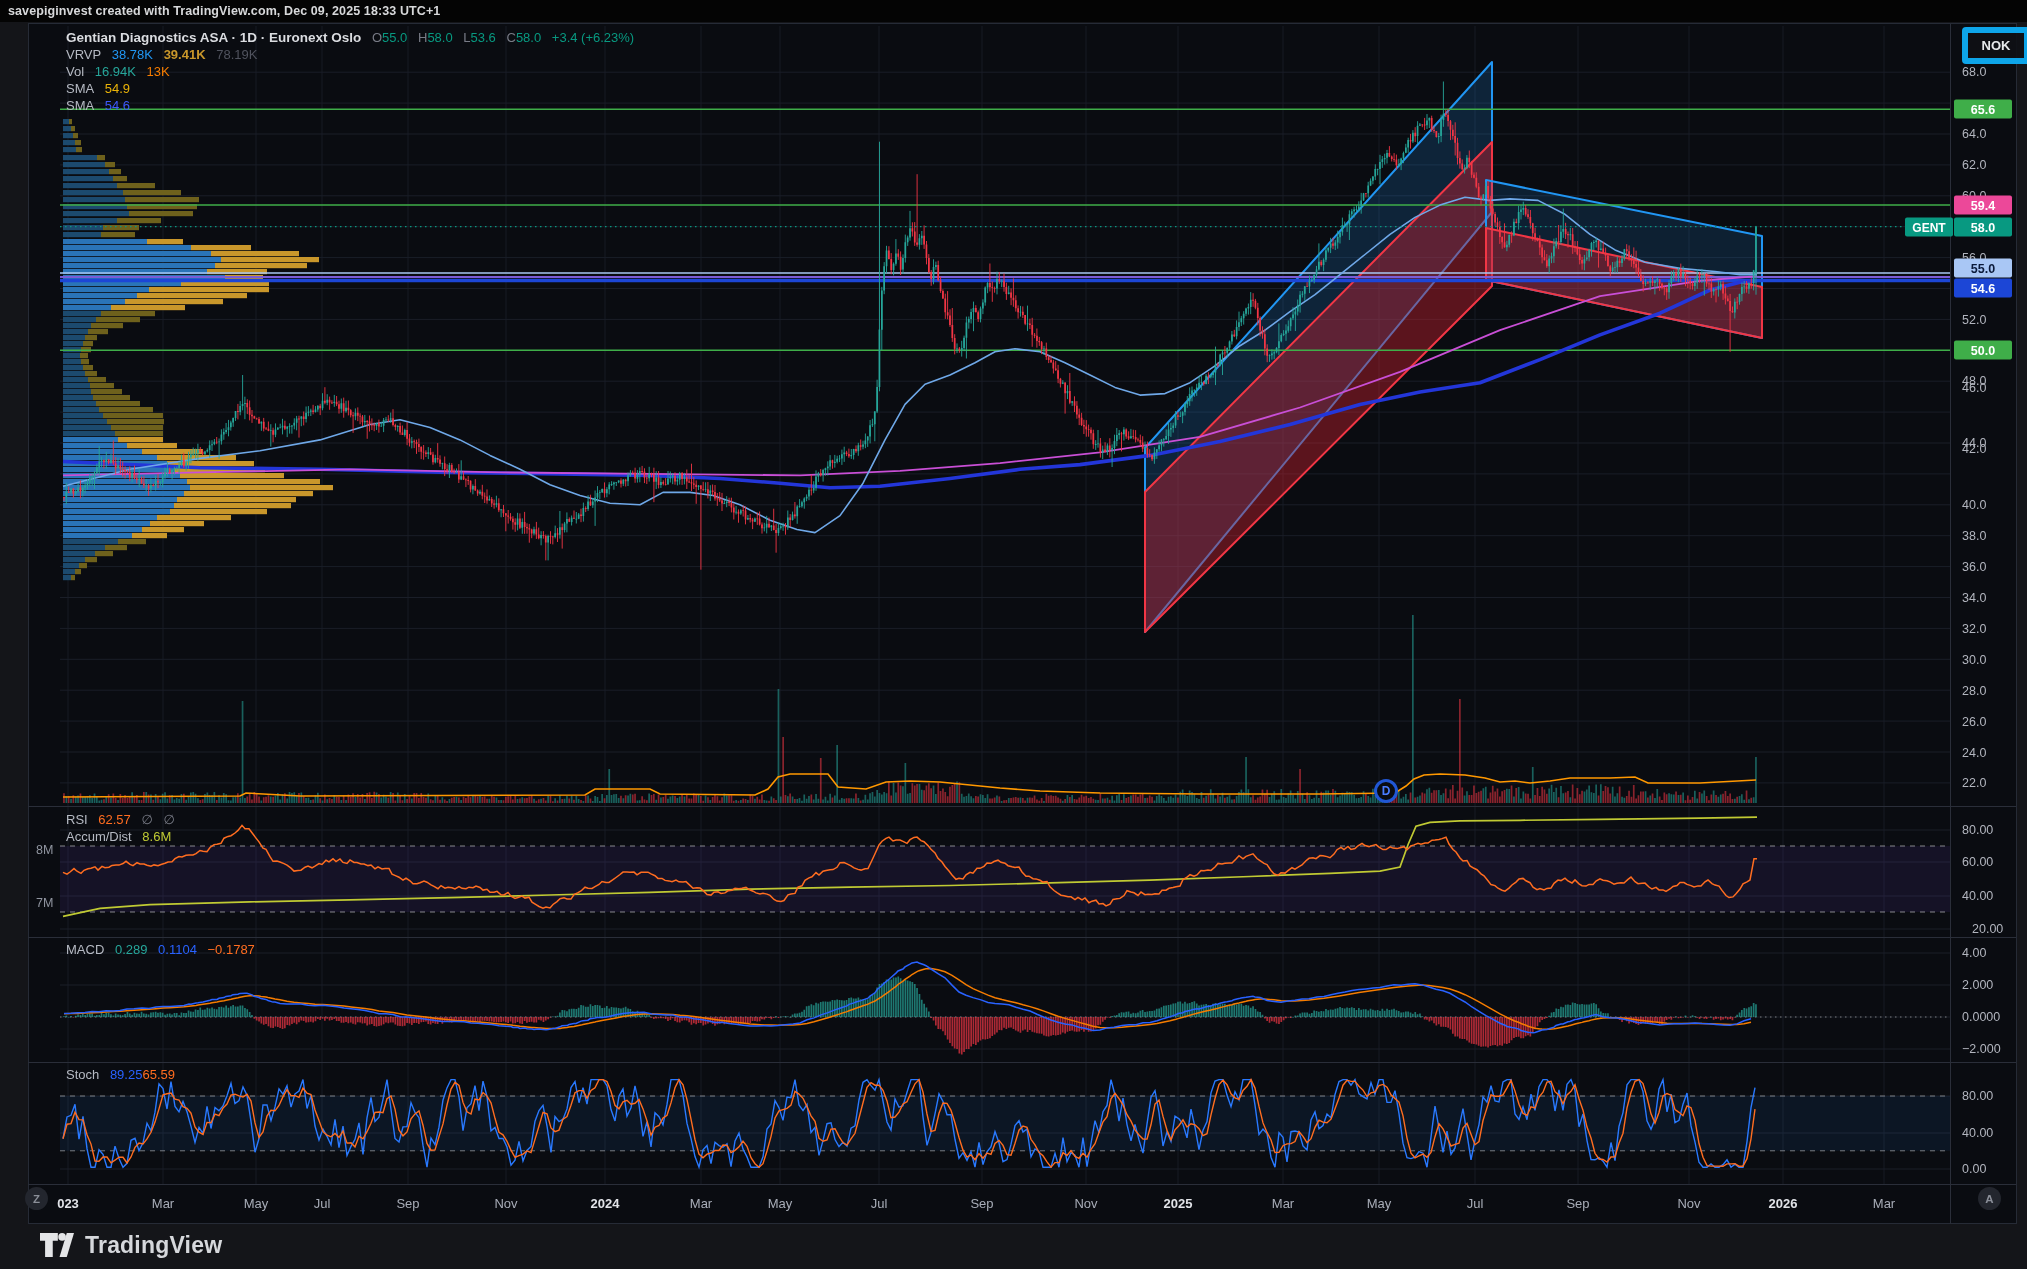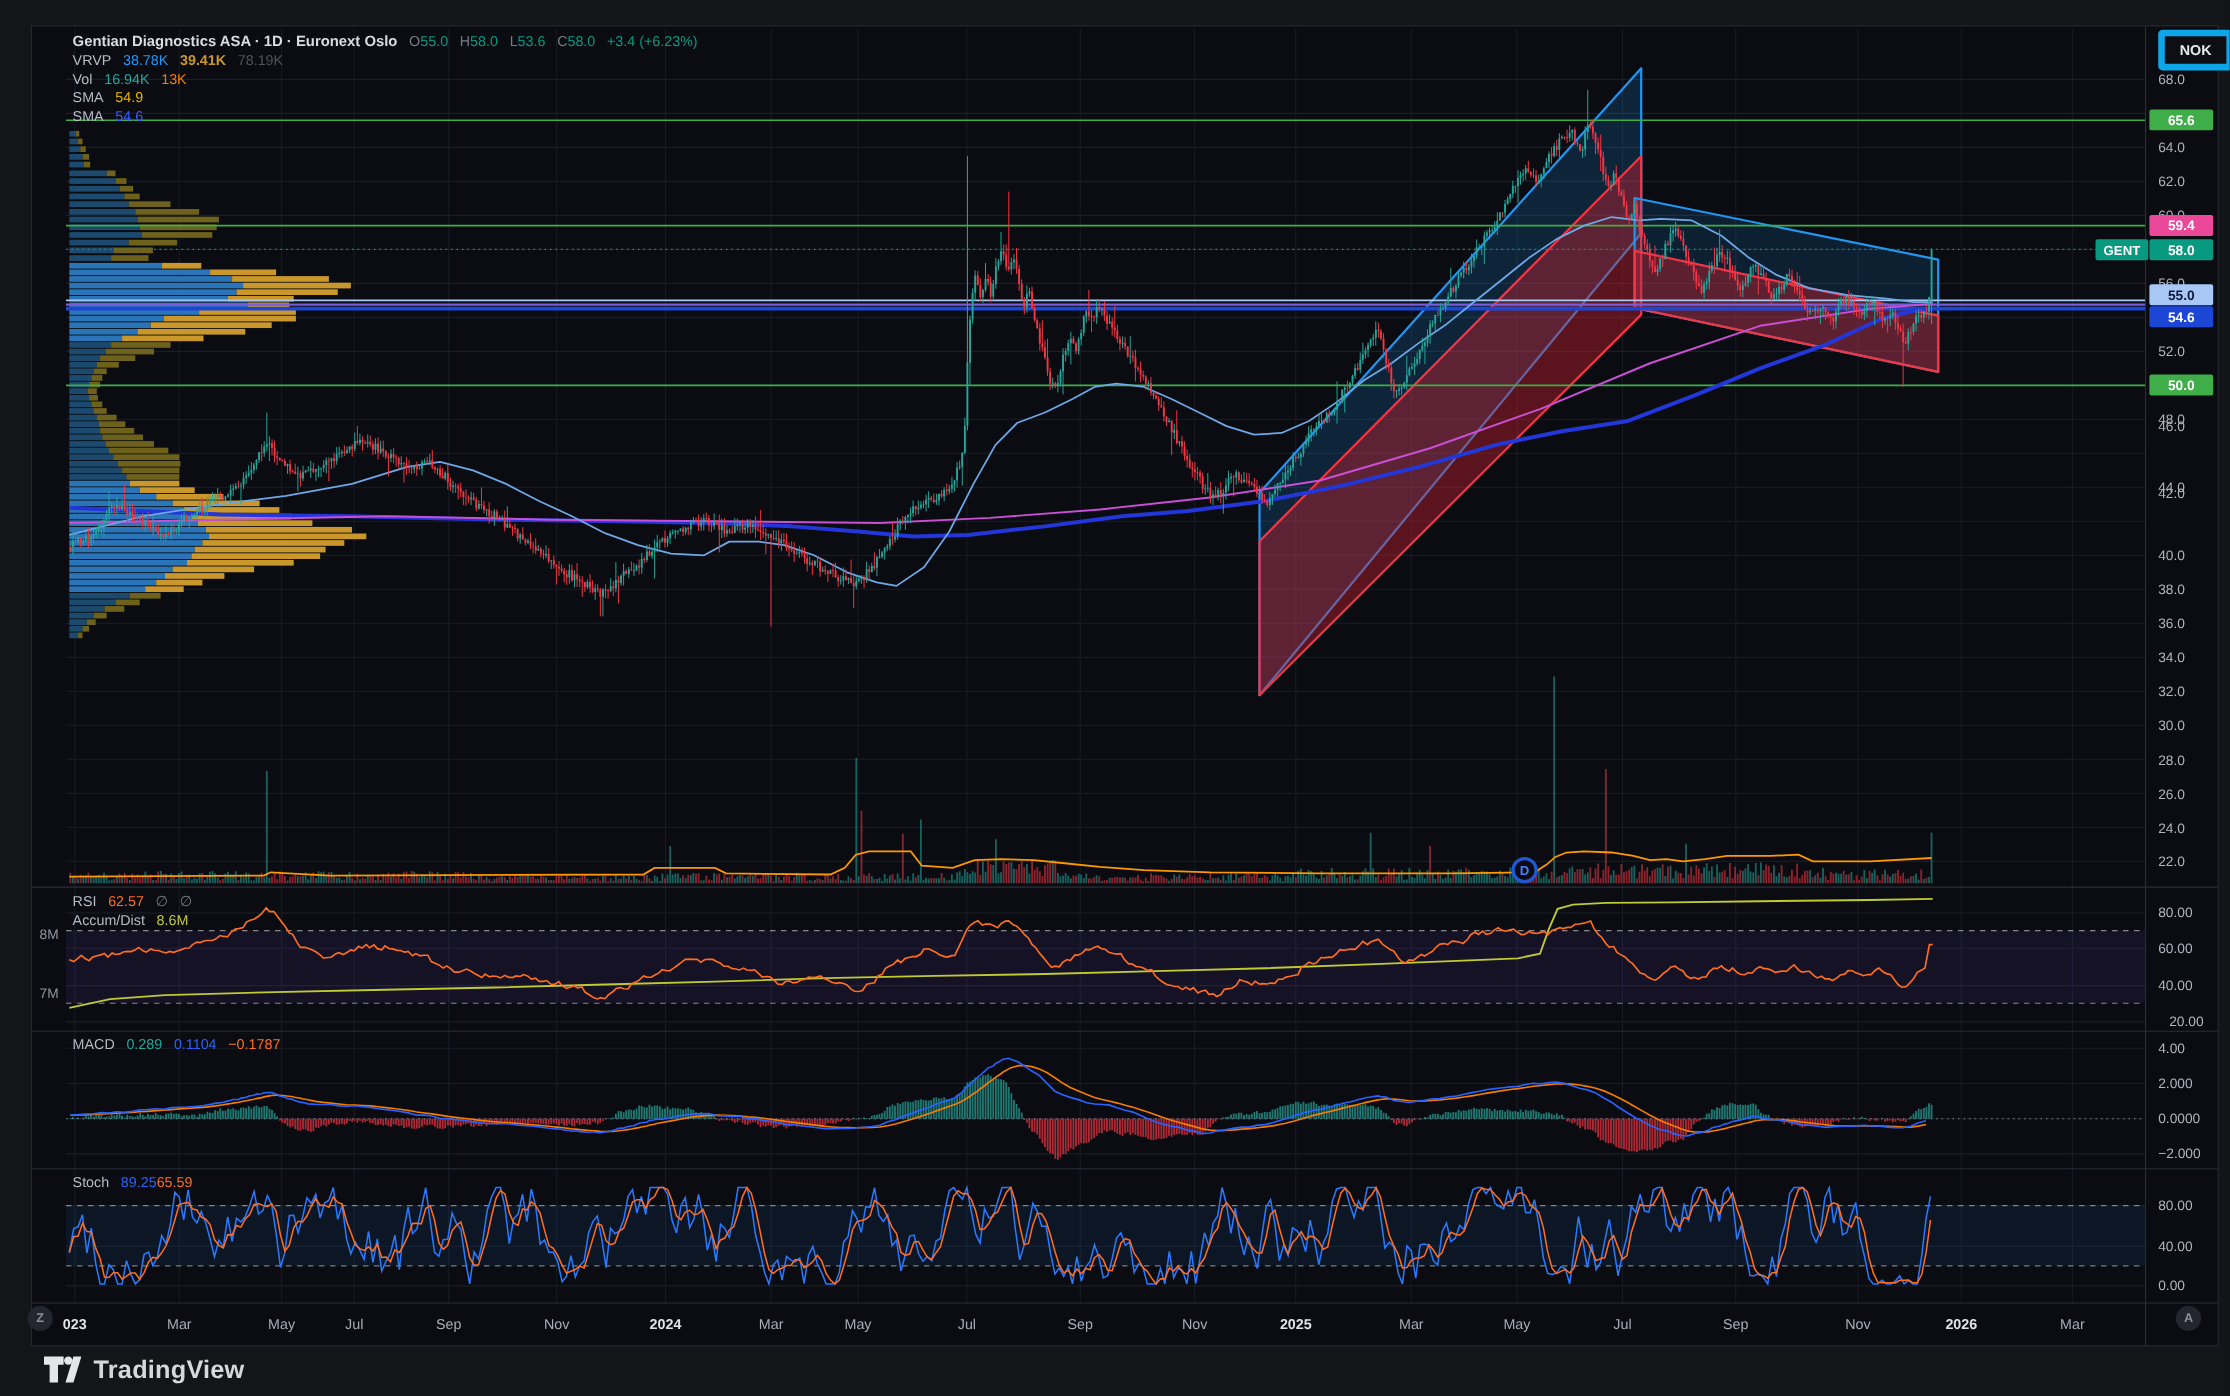--- a/index.html
+++ b/index.html
@@ -285,20 +285,23 @@
       <path d="M72.5,1017.0h1.7v0.5h-1.7zM253.5,1017.0h1.7v1.8h-1.7zM255.8,1017.0h1.7v3.6h-1.7zM258.2,1017.0h1.7v4.4h-1.7zM260.5,1017.0h1.7v6.6h-1.7zM262.9,1017.0h1.7v7.8h-1.7zM265.2,1017.0h1.7v7.0h-1.7zM267.6,1017.0h1.7v9.3h-1.7zM269.9,1017.0h1.7v10.8h-1.7zM272.3,1017.0h1.7v10.9h-1.7zM274.6,1017.0h1.7v9.6h-1.7zM277.0,1017.0h1.7v9.9h-1.7zM279.3,1017.0h1.7v11.1h-1.7zM281.7,1017.0h1.7v12.1h-1.7zM284.0,1017.0h1.7v11.3h-1.7zM286.4,1017.0h1.7v8.1h-1.7zM288.7,1017.0h1.7v8.4h-1.7zM291.1,1017.0h1.7v6.9h-1.7zM293.4,1017.0h1.7v5.8h-1.7zM295.8,1017.0h1.7v7.2h-1.7zM298.1,1017.0h1.7v5.2h-1.7zM300.5,1017.0h1.7v3.6h-1.7zM302.8,1017.0h1.7v3.9h-1.7zM305.2,1017.0h1.7v5.5h-1.7zM307.6,1017.0h1.7v5.2h-1.7zM309.9,1017.0h1.7v4.7h-1.7zM312.3,1017.0h1.7v5.5h-1.7zM314.6,1017.0h1.7v4.3h-1.7zM317.0,1017.0h1.7v2.0h-1.7zM319.3,1017.0h1.7v3.0h-1.7zM321.7,1017.0h1.7v1.8h-1.7zM324.0,1017.0h1.7v3.7h-1.7zM326.4,1017.0h1.7v1.8h-1.7zM328.7,1017.0h1.7v3.4h-1.7zM331.1,1017.0h1.7v2.9h-1.7zM333.4,1017.0h1.7v2.0h-1.7zM335.8,1017.0h1.7v4.0h-1.7zM338.1,1017.0h1.7v3.9h-1.7zM340.5,1017.0h1.7v5.7h-1.7zM342.8,1017.0h1.7v5.8h-1.7zM345.2,1017.0h1.7v5.0h-1.7zM347.5,1017.0h1.7v6.2h-1.7zM349.9,1017.0h1.7v5.4h-1.7zM352.2,1017.0h1.7v6.7h-1.7zM354.6,1017.0h1.7v7.4h-1.7zM356.9,1017.0h1.7v5.2h-1.7zM359.3,1017.0h1.7v5.6h-1.7zM361.6,1017.0h1.7v6.6h-1.7zM364.0,1017.0h1.7v6.2h-1.7zM366.3,1017.0h1.7v8.5h-1.7zM368.7,1017.0h1.7v7.5h-1.7zM371.0,1017.0h1.7v7.0h-1.7zM373.4,1017.0h1.7v9.0h-1.7zM375.7,1017.0h1.7v9.4h-1.7zM378.1,1017.0h1.7v8.9h-1.7zM380.4,1017.0h1.7v8.6h-1.7zM382.8,1017.0h1.7v7.3h-1.7zM385.1,1017.0h1.7v5.6h-1.7zM387.5,1017.0h1.7v6.2h-1.7zM389.8,1017.0h1.7v5.5h-1.7zM392.2,1017.0h1.7v5.6h-1.7zM394.5,1017.0h1.7v7.4h-1.7zM396.9,1017.0h1.7v8.8h-1.7zM399.2,1017.0h1.7v9.0h-1.7zM401.6,1017.0h1.7v9.3h-1.7zM403.9,1017.0h1.7v8.7h-1.7zM406.3,1017.0h1.7v6.1h-1.7zM408.6,1017.0h1.7v6.4h-1.7zM411.0,1017.0h1.7v8.0h-1.7zM413.3,1017.0h1.7v6.1h-1.7zM415.7,1017.0h1.7v5.9h-1.7zM418.0,1017.0h1.7v6.9h-1.7zM420.4,1017.0h1.7v5.3h-1.7zM422.7,1017.0h1.7v5.0h-1.7zM425.1,1017.0h1.7v4.4h-1.7zM427.4,1017.0h1.7v6.9h-1.7zM429.8,1017.0h1.7v7.6h-1.7zM432.1,1017.0h1.7v5.9h-1.7zM434.5,1017.0h1.7v6.7h-1.7zM436.8,1017.0h1.7v6.9h-1.7zM439.2,1017.0h1.7v5.1h-1.7zM441.5,1017.0h1.7v6.8h-1.7zM443.9,1017.0h1.7v5.1h-1.7zM446.2,1017.0h1.7v4.7h-1.7zM448.6,1017.0h1.7v5.3h-1.7zM450.9,1017.0h1.7v5.6h-1.7zM453.3,1017.0h1.7v4.1h-1.7zM455.6,1017.0h1.7v2.9h-1.7zM458.0,1017.0h1.7v3.3h-1.7zM460.3,1017.0h1.7v3.3h-1.7zM462.7,1017.0h1.7v3.1h-1.7zM465.0,1017.0h1.7v3.8h-1.7zM467.4,1017.0h1.7v3.6h-1.7zM469.7,1017.0h1.7v4.8h-1.7zM472.1,1017.0h1.7v5.5h-1.7zM474.4,1017.0h1.7v4.8h-1.7zM476.8,1017.0h1.7v4.0h-1.7zM479.1,1017.0h1.7v5.0h-1.7zM481.5,1017.0h1.7v3.7h-1.7zM483.8,1017.0h1.7v3.8h-1.7zM486.2,1017.0h1.7v4.0h-1.7zM488.5,1017.0h1.7v4.4h-1.7zM490.9,1017.0h1.7v4.4h-1.7zM493.2,1017.0h1.7v4.9h-1.7zM495.6,1017.0h1.7v5.6h-1.7zM497.9,1017.0h1.7v5.3h-1.7zM500.3,1017.0h1.7v4.9h-1.7zM502.6,1017.0h1.7v4.4h-1.7zM505.0,1017.0h1.7v5.3h-1.7zM507.3,1017.0h1.7v6.1h-1.7zM509.7,1017.0h1.7v4.6h-1.7zM512.0,1017.0h1.7v6.5h-1.7zM514.4,1017.0h1.7v6.3h-1.7zM516.7,1017.0h1.7v5.1h-1.7zM519.1,1017.0h1.7v6.6h-1.7zM521.4,1017.0h1.7v7.0h-1.7zM523.8,1017.0h1.7v4.0h-1.7zM526.1,1017.0h1.7v5.8h-1.7zM528.5,1017.0h1.7v4.9h-1.7zM530.8,1017.0h1.7v4.8h-1.7zM533.2,1017.0h1.7v5.5h-1.7zM535.5,1017.0h1.7v5.5h-1.7zM537.9,1017.0h1.7v2.7h-1.7zM540.2,1017.0h1.7v3.5h-1.7zM542.6,1017.0h1.7v5.0h-1.7zM544.9,1017.0h1.7v3.6h-1.7zM547.3,1017.0h1.7v2.2h-1.7zM549.6,1017.0h1.7v0.5h-1.7zM650.7,1017.0h1.7v0.8h-1.7zM653.0,1017.0h1.7v2.1h-1.7zM655.4,1017.0h1.7v1.4h-1.7zM657.7,1017.0h1.7v1.3h-1.7zM660.1,1017.0h1.7v1.3h-1.7zM662.4,1017.0h1.7v1.2h-1.7zM664.8,1017.0h1.7v2.0h-1.7zM667.1,1017.0h1.7v3.9h-1.7zM669.5,1017.0h1.7v2.9h-1.7zM671.8,1017.0h1.7v1.3h-1.7zM674.2,1017.0h1.7v4.0h-1.7zM676.5,1017.0h1.7v5.3h-1.7zM678.9,1017.0h1.7v5.4h-1.7zM681.2,1017.0h1.7v3.8h-1.7zM683.6,1017.0h1.7v3.2h-1.7zM685.9,1017.0h1.7v3.4h-1.7zM688.3,1017.0h1.7v5.2h-1.7zM690.6,1017.0h1.7v7.7h-1.7zM693.0,1017.0h1.7v6.3h-1.7zM695.3,1017.0h1.7v7.3h-1.7zM697.7,1017.0h1.7v5.9h-1.7zM700.0,1017.0h1.7v6.1h-1.7zM702.4,1017.0h1.7v8.4h-1.7zM704.7,1017.0h1.7v7.6h-1.7zM707.1,1017.0h1.7v6.4h-1.7zM709.4,1017.0h1.7v5.6h-1.7zM711.8,1017.0h1.7v7.0h-1.7zM714.1,1017.0h1.7v8.8h-1.7zM716.5,1017.0h1.7v7.2h-1.7zM718.8,1017.0h1.7v6.8h-1.7zM721.2,1017.0h1.7v5.8h-1.7zM723.5,1017.0h1.7v7.3h-1.7zM725.9,1017.0h1.7v6.5h-1.7zM728.2,1017.0h1.7v6.9h-1.7zM730.6,1017.0h1.7v6.1h-1.7zM732.9,1017.0h1.7v5.9h-1.7zM735.3,1017.0h1.7v6.3h-1.7zM737.6,1017.0h1.7v7.2h-1.7zM740.0,1017.0h1.7v6.7h-1.7zM742.3,1017.0h1.7v6.4h-1.7zM744.7,1017.0h1.7v6.8h-1.7zM747.0,1017.0h1.7v6.5h-1.7zM749.4,1017.0h1.7v6.0h-1.7zM751.7,1017.0h1.7v4.1h-1.7zM754.1,1017.0h1.7v4.0h-1.7zM756.4,1017.0h1.7v4.4h-1.7zM758.8,1017.0h1.7v4.3h-1.7zM761.1,1017.0h1.7v2.3h-1.7zM763.5,1017.0h1.7v2.6h-1.7zM765.8,1017.0h1.7v0.8h-1.7zM768.2,1017.0h1.7v1.1h-1.7zM770.5,1017.0h1.7v2.2h-1.7zM772.9,1017.0h1.7v0.9h-1.7zM777.6,1017.0h1.7v1.0h-1.7zM930.3,1017.0h1.7v1.0h-1.7zM932.7,1017.0h1.7v3.5h-1.7zM935.0,1017.0h1.7v8.6h-1.7zM937.4,1017.0h1.7v11.9h-1.7zM939.7,1017.0h1.7v12.3h-1.7zM942.1,1017.0h1.7v14.3h-1.7zM944.4,1017.0h1.7v18.2h-1.7zM946.8,1017.0h1.7v22.4h-1.7zM949.1,1017.0h1.7v26.0h-1.7zM951.5,1017.0h1.7v29.3h-1.7zM953.8,1017.0h1.7v31.5h-1.7zM956.2,1017.0h1.7v32.1h-1.7zM958.5,1017.0h1.7v36.4h-1.7zM960.9,1017.0h1.7v37.4h-1.7zM963.2,1017.0h1.7v35.1h-1.7zM965.6,1017.0h1.7v32.0h-1.7zM967.9,1017.0h1.7v32.0h-1.7zM970.3,1017.0h1.7v29.5h-1.7zM972.6,1017.0h1.7v26.9h-1.7zM975.0,1017.0h1.7v28.0h-1.7zM977.3,1017.0h1.7v25.2h-1.7zM979.7,1017.0h1.7v23.6h-1.7zM982.0,1017.0h1.7v22.2h-1.7zM984.4,1017.0h1.7v22.5h-1.7zM986.7,1017.0h1.7v22.1h-1.7zM989.1,1017.0h1.7v21.3h-1.7zM991.4,1017.0h1.7v18.9h-1.7zM993.8,1017.0h1.7v17.5h-1.7zM996.1,1017.0h1.7v15.5h-1.7zM998.5,1017.0h1.7v13.0h-1.7zM1000.8,1017.0h1.7v13.3h-1.7zM1003.2,1017.0h1.7v10.7h-1.7zM1005.5,1017.0h1.7v12.1h-1.7zM1007.9,1017.0h1.7v10.7h-1.7zM1010.2,1017.0h1.7v10.5h-1.7zM1012.6,1017.0h1.7v12.0h-1.7zM1014.9,1017.0h1.7v13.6h-1.7zM1017.3,1017.0h1.7v14.6h-1.7zM1019.6,1017.0h1.7v15.7h-1.7zM1022.0,1017.0h1.7v13.5h-1.7zM1024.3,1017.0h1.7v12.4h-1.7zM1026.7,1017.0h1.7v14.9h-1.7zM1029.0,1017.0h1.7v13.1h-1.7zM1031.4,1017.0h1.7v14.7h-1.7zM1033.7,1017.0h1.7v15.5h-1.7zM1036.1,1017.0h1.7v16.3h-1.7zM1038.4,1017.0h1.7v16.4h-1.7zM1040.8,1017.0h1.7v16.8h-1.7zM1043.1,1017.0h1.7v18.4h-1.7zM1045.5,1017.0h1.7v19.2h-1.7zM1047.8,1017.0h1.7v19.5h-1.7zM1050.2,1017.0h1.7v18.8h-1.7zM1052.5,1017.0h1.7v18.0h-1.7zM1054.9,1017.0h1.7v18.5h-1.7zM1057.2,1017.0h1.7v18.1h-1.7zM1059.6,1017.0h1.7v17.5h-1.7zM1061.9,1017.0h1.7v15.5h-1.7zM1064.3,1017.0h1.7v16.4h-1.7zM1066.6,1017.0h1.7v14.8h-1.7zM1069.0,1017.0h1.7v14.1h-1.7zM1071.3,1017.0h1.7v13.6h-1.7zM1073.7,1017.0h1.7v14.6h-1.7zM1076.0,1017.0h1.7v14.7h-1.7zM1078.4,1017.0h1.7v14.5h-1.7zM1080.7,1017.0h1.7v12.9h-1.7zM1083.1,1017.0h1.7v14.8h-1.7zM1085.4,1017.0h1.7v12.9h-1.7zM1087.8,1017.0h1.7v14.8h-1.7zM1090.1,1017.0h1.7v14.6h-1.7zM1092.5,1017.0h1.7v13.4h-1.7zM1094.8,1017.0h1.7v11.6h-1.7zM1097.2,1017.0h1.7v8.2h-1.7zM1099.5,1017.0h1.7v7.7h-1.7zM1101.9,1017.0h1.7v4.7h-1.7zM1104.2,1017.0h1.7v2.7h-1.7zM1106.6,1017.0h1.7v0.5h-1.7zM1108.9,1017.0h1.7v0.7h-1.7zM1264.0,1017.0h1.7v1.4h-1.7zM1266.3,1017.0h1.7v3.9h-1.7zM1268.7,1017.0h1.7v5.7h-1.7zM1271.0,1017.0h1.7v4.2h-1.7zM1273.4,1017.0h1.7v4.7h-1.7zM1275.7,1017.0h1.7v6.5h-1.7zM1278.1,1017.0h1.7v6.9h-1.7zM1280.4,1017.0h1.7v5.0h-1.7zM1282.8,1017.0h1.7v3.2h-1.7zM1285.1,1017.0h1.7v1.3h-1.7zM1287.5,1017.0h1.7v0.5h-1.7zM1289.8,1017.0h1.7v1.0h-1.7zM1423.8,1017.0h1.7v2.5h-1.7zM1426.1,1017.0h1.7v2.7h-1.7zM1428.5,1017.0h1.7v4.4h-1.7zM1430.8,1017.0h1.7v3.5h-1.7zM1433.2,1017.0h1.7v6.2h-1.7zM1435.5,1017.0h1.7v8.6h-1.7zM1437.9,1017.0h1.7v7.2h-1.7zM1440.2,1017.0h1.7v9.8h-1.7zM1442.6,1017.0h1.7v9.7h-1.7zM1444.9,1017.0h1.7v10.0h-1.7zM1447.3,1017.0h1.7v10.8h-1.7zM1449.6,1017.0h1.7v12.5h-1.7zM1452.0,1017.0h1.7v16.8h-1.7zM1454.3,1017.0h1.7v19.6h-1.7zM1456.7,1017.0h1.7v19.5h-1.7zM1459.0,1017.0h1.7v21.6h-1.7zM1461.4,1017.0h1.7v22.0h-1.7zM1463.7,1017.0h1.7v21.9h-1.7zM1466.1,1017.0h1.7v23.4h-1.7zM1468.4,1017.0h1.7v25.5h-1.7zM1470.8,1017.0h1.7v26.7h-1.7zM1473.1,1017.0h1.7v27.1h-1.7zM1475.5,1017.0h1.7v27.5h-1.7zM1477.8,1017.0h1.7v28.7h-1.7zM1480.2,1017.0h1.7v29.7h-1.7zM1482.5,1017.0h1.7v29.5h-1.7zM1484.9,1017.0h1.7v29.5h-1.7zM1487.2,1017.0h1.7v30.4h-1.7zM1489.6,1017.0h1.7v29.0h-1.7zM1491.9,1017.0h1.7v28.2h-1.7zM1494.3,1017.0h1.7v28.1h-1.7zM1496.6,1017.0h1.7v29.2h-1.7zM1499.0,1017.0h1.7v28.3h-1.7zM1501.3,1017.0h1.7v28.7h-1.7zM1503.7,1017.0h1.7v26.6h-1.7zM1506.0,1017.0h1.7v27.0h-1.7zM1508.4,1017.0h1.7v25.9h-1.7zM1510.7,1017.0h1.7v23.3h-1.7zM1513.1,1017.0h1.7v21.0h-1.7zM1515.4,1017.0h1.7v20.0h-1.7zM1517.8,1017.0h1.7v19.8h-1.7zM1520.1,1017.0h1.7v21.3h-1.7zM1522.5,1017.0h1.7v21.3h-1.7zM1524.8,1017.0h1.7v19.3h-1.7zM1527.2,1017.0h1.7v18.3h-1.7zM1529.5,1017.0h1.7v19.6h-1.7zM1531.9,1017.0h1.7v14.9h-1.7zM1534.2,1017.0h1.7v12.2h-1.7zM1536.6,1017.0h1.7v9.3h-1.7zM1538.9,1017.0h1.7v5.3h-1.7zM1541.3,1017.0h1.7v2.9h-1.7zM1543.6,1017.0h1.7v2.1h-1.7zM1546.0,1017.0h1.7v0.9h-1.7zM1609.4,1017.0h1.7v0.5h-1.7zM1611.8,1017.0h1.7v0.5h-1.7zM1614.1,1017.0h1.7v0.5h-1.7zM1616.5,1017.0h1.7v1.0h-1.7zM1618.8,1017.0h1.7v2.9h-1.7zM1621.2,1017.0h1.7v5.1h-1.7zM1623.5,1017.0h1.7v3.1h-1.7zM1625.9,1017.0h1.7v4.3h-1.7zM1628.2,1017.0h1.7v6.4h-1.7zM1630.6,1017.0h1.7v5.3h-1.7zM1632.9,1017.0h1.7v5.9h-1.7zM1635.3,1017.0h1.7v7.0h-1.7zM1637.6,1017.0h1.7v7.9h-1.7zM1640.0,1017.0h1.7v7.0h-1.7zM1642.3,1017.0h1.7v5.8h-1.7zM1644.7,1017.0h1.7v6.7h-1.7zM1647.0,1017.0h1.7v6.8h-1.7zM1649.4,1017.0h1.7v6.4h-1.7zM1651.7,1017.0h1.7v6.5h-1.7zM1654.1,1017.0h1.7v4.7h-1.7zM1656.4,1017.0h1.7v5.5h-1.7zM1658.8,1017.0h1.7v7.1h-1.7zM1661.1,1017.0h1.7v7.1h-1.7zM1663.5,1017.0h1.7v4.8h-1.7zM1665.8,1017.0h1.7v3.1h-1.7zM1668.2,1017.0h1.7v1.8h-1.7zM1670.5,1017.0h1.7v2.8h-1.7zM1672.9,1017.0h1.7v0.8h-1.7zM1677.6,1017.0h1.7v1.2h-1.7zM1679.9,1017.0h1.7v0.7h-1.7zM1682.3,1017.0h1.7v0.5h-1.7zM1687.0,1017.0h1.7v0.5h-1.7zM1696.4,1017.0h1.7v0.7h-1.7zM1698.7,1017.0h1.7v2.0h-1.7zM1701.1,1017.0h1.7v0.5h-1.7zM1703.4,1017.0h1.7v1.7h-1.7zM1705.8,1017.0h1.7v1.9h-1.7zM1708.1,1017.0h1.7v0.5h-1.7zM1712.8,1017.0h1.7v2.7h-1.7zM1715.2,1017.0h1.7v2.1h-1.7zM1717.5,1017.0h1.7v1.6h-1.7zM1719.9,1017.0h1.7v3.3h-1.7zM1722.2,1017.0h1.7v2.6h-1.7zM1724.6,1017.0h1.7v1.5h-1.7zM1726.9,1017.0h1.7v2.5h-1.7zM1729.3,1017.0h1.7v2.1h-1.7zM1731.6,1017.0h1.7v3.2h-1.7zM1734.0,1017.0h1.7v0.6h-1.7z" fill="rgba(242,54,69,0.7)"></path>
       <path d="M64,1013.8L71,1013.6L78,1013.5L85,1013.1L92,1012.7L99,1012.4L106,1011.9L113,1011.6L120,1011.2L127,1010.7L134,1010.3L142,1009.7L149,1009.3L156,1008.7L163,1008.1L170,1007.7L177,1007.2L184,1006.7L189,1006.2L191,1006.0L196,1005.4L198,1005.1L203,1004.3L205,1004.0L210,1003.2L212,1002.8L217,1002.0L219,1001.6L224,1000.7L226,1000.2L231,999.3L233,998.7L238,997.8L240,997.2L245,996.3L247,995.9L252,995.6L254,995.7L259,996.1L261,996.4L266,997.0L268,997.5L273,998.4L275,998.9L280,999.8L287,1001.3L294,1002.2L301,1002.9L308,1003.6L315,1004.3L323,1004.6L330,1005.0L337,1005.4L344,1006.1L351,1006.9L358,1007.7L365,1008.6L372,1009.6L379,1010.9L386,1011.8L393,1012.6L400,1013.8L407,1014.9L414,1015.8L421,1016.6L428,1017.3L435,1018.3L442,1019.1L449,1019.8L456,1020.4L464,1020.8L471,1021.4L478,1022.0L485,1022.6L492,1023.2L499,1023.9L506,1024.6L511,1025.0L513,1025.3L518,1025.9L520,1026.2L525,1026.7L527,1026.9L532,1027.4L534,1027.6L539,1028.0L541,1028.1L546,1028.5L548,1028.6L553,1028.6L555,1028.6L560,1028.4L562,1028.0L567,1027.5L569,1027.1L574,1026.4L576,1026.0L581,1025.1L583,1024.5L588,1023.6L590,1023.0L595,1022.0L597,1021.4L602,1020.5L609,1019.2L616,1017.9L623,1016.6L630,1015.4L637,1014.6L644,1014.0L652,1013.8L659,1014.0L666,1014.2L673,1014.6L680,1015.3L687,1015.7L694,1016.6L701,1017.5L708,1018.5L715,1019.5L722,1020.4L729,1021.3L736,1022.2L743,1023.1L750,1024.0L757,1024.5L764,1025.0L771,1025.1L778,1025.2L785,1025.1L793,1025.0L800,1024.5L807,1023.4L814,1021.8L821,1019.8L828,1017.7L835,1015.5L840,1013.9L842,1013.1L847,1011.6L849,1010.7L854,1009.0L856,1008.2L861,1006.5L863,1005.7L868,1004.1L870,1003.1L875,1001.0L877,999.6L882,996.6L884,995.0L889,991.7L891,990.0L896,986.4L898,984.5L903,981.1L905,979.4L910,976.1L912,974.5L917,971.7L919,970.7L924,969.3L926,968.8L931,968.6L938,969.7L945,971.8L952,975.3L959,979.8L966,984.6L973,988.6L981,992.1L988,995.1L995,997.8L1002,999.6L1009,1001.2L1016,1002.8L1023,1004.8L1030,1006.6L1037,1008.8L1044,1011.1L1051,1013.7L1058,1016.2L1065,1018.4L1072,1020.4L1079,1022.4L1086,1024.2L1093,1026.2L1100,1027.4L1107,1027.8L1114,1027.7L1122,1027.2L1129,1026.5L1136,1026.0L1143,1025.2L1150,1024.4L1157,1023.5L1164,1022.1L1169,1021.1L1171,1020.5L1176,1019.3L1178,1018.6L1183,1017.3L1185,1016.6L1190,1015.3L1192,1014.6L1197,1013.3L1199,1012.8L1204,1011.6L1206,1011.1L1211,1010.0L1213,1009.4L1218,1008.2L1220,1007.6L1225,1006.4L1227,1005.8L1232,1004.7L1234,1004.1L1239,1003.0L1241,1002.4L1246,1001.3L1248,1000.8L1253,999.9L1255,999.5L1260,999.0L1262,998.9L1267,999.2L1274,999.8L1281,1000.7L1288,1000.9L1295,1000.9L1302,1000.4L1309,999.9L1317,999.1L1324,998.3L1331,997.3L1338,996.2L1345,995.0L1352,993.7L1359,992.6L1366,991.5L1373,990.5L1380,989.6L1387,988.6L1394,987.5L1401,986.8L1408,986.0L1415,985.5L1422,985.1L1429,985.6L1436,986.4L1443,987.6L1450,989.1L1458,991.7L1465,994.7L1472,998.1L1479,1001.9L1486,1005.9L1493,1009.9L1500,1013.8L1505,1016.3L1507,1017.5L1512,1019.8L1514,1020.7L1519,1022.5L1521,1023.5L1526,1025.3L1528,1026.2L1533,1027.7L1535,1028.3L1540,1029.0L1542,1029.1L1547,1029.2L1549,1029.2L1554,1028.8L1556,1028.4L1561,1027.5L1563,1027.1L1568,1026.0L1570,1025.4L1575,1024.1L1577,1023.6L1582,1022.4L1584,1021.8L1589,1020.7L1591,1020.1L1596,1018.9L1603,1018.0L1610,1017.7L1617,1017.8L1624,1018.3L1631,1019.0L1638,1020.0L1646,1020.9L1653,1021.8L1660,1022.5L1667,1023.2L1674,1023.5L1681,1023.5L1688,1023.5L1695,1023.4L1702,1023.5L1709,1023.7L1716,1023.9L1723,1024.2L1730,1024.5L1737,1024.6L1744,1023.7L1751,1022.3" fill="none" stroke="#f57c00" stroke-width="1.5"></path>
       <path d="M64,1013.5L71,1013.3L78,1012.7L85,1012.5L92,1011.5L99,1011.8L106,1010.7L113,1011.1L120,1010.4L127,1009.0L134,1008.8L142,1008.0L149,1008.5L156,1006.9L163,1006.6L170,1006.5L177,1005.9L184,1005.4L189,1004.1L191,1004.2L196,1002.9L198,1002.8L203,1002.0L205,1001.5L210,1000.3L212,999.5L217,999.5L219,998.3L224,997.6L226,996.4L231,995.7L233,994.7L238,994.3L240,993.4L245,993.2L247,993.3L252,994.9L254,996.3L259,997.5L261,998.6L266,999.4L268,1000.5L273,1002.1L275,1002.1L280,1003.5L287,1004.0L294,1004.1L301,1004.1L308,1005.3L315,1005.7L323,1005.2L330,1006.1L337,1006.7L344,1008.0L351,1008.7L358,1009.5L365,1010.6L372,1011.9L379,1013.8L386,1013.7L393,1014.5L400,1016.8L407,1016.9L414,1017.8L421,1018.4L428,1019.6L435,1020.5L442,1021.4L449,1021.6L456,1021.4L464,1021.8L471,1023.0L478,1023.3L485,1023.9L492,1024.6L499,1025.7L506,1026.3L511,1026.6L513,1027.5L518,1027.6L520,1028.4L525,1028.0L527,1028.8L532,1029.0L534,1029.5L539,1028.9L541,1029.3L546,1029.7L548,1029.4L553,1028.5L555,1028.4L560,1026.8L562,1025.8L567,1025.6L569,1024.5L574,1023.6L576,1023.4L581,1021.1L583,1020.7L588,1020.2L590,1018.8L595,1017.9L597,1017.4L602,1017.5L609,1016.4L616,1014.7L623,1013.6L630,1012.8L637,1012.6L644,1012.3L652,1014.1L659,1014.4L666,1014.9L673,1015.0L680,1017.1L687,1016.9L694,1018.7L701,1019.5L708,1020.7L715,1022.4L722,1022.3L729,1023.6L736,1024.3L743,1025.2L750,1026.0L757,1026.0L764,1025.8L771,1025.9L778,1025.5L785,1024.8L793,1024.1L800,1023.0L807,1019.8L814,1017.9L821,1014.9L828,1012.6L835,1009.9L840,1008.2L842,1007.5L847,1005.9L849,1004.4L854,1002.9L856,1002.0L861,1000.6L863,999.9L868,998.2L870,996.1L875,992.8L877,989.8L882,985.5L884,983.4L889,979.3L891,977.5L896,973.1L898,971.0L903,969.0L905,966.9L910,964.2L912,962.9L917,962.1L919,963.0L924,964.8L926,965.7L931,969.0L938,973.7L945,977.8L952,985.1L959,992.0L966,995.2L973,997.6L981,999.9L988,1002.5L995,1003.6L1002,1004.1L1009,1004.7L1016,1007.3L1023,1009.3L1030,1011.0L1037,1014.2L1044,1017.2L1051,1020.0L1058,1022.2L1065,1023.9L1072,1024.9L1079,1027.2L1086,1028.5L1093,1030.6L1100,1030.0L1107,1027.9L1114,1027.2L1122,1025.6L1129,1024.7L1136,1024.7L1143,1022.8L1150,1022.4L1157,1020.7L1164,1018.4L1169,1017.1L1171,1016.4L1176,1014.7L1178,1013.5L1183,1012.7L1185,1011.4L1190,1010.6L1192,1009.7L1197,1008.8L1199,1008.9L1204,1007.5L1206,1006.7L1211,1006.1L1213,1005.0L1218,1003.9L1220,1003.3L1225,1002.0L1227,1001.8L1232,1000.7L1234,999.7L1239,998.6L1241,998.0L1246,997.3L1248,996.9L1253,996.3L1255,996.9L1260,997.4L1262,998.2L1267,1000.5L1274,1001.4L1281,1002.3L1288,1001.0L1295,1000.3L1302,998.9L1309,998.8L1317,997.1L1324,996.4L1331,994.8L1338,993.3L1345,992.1L1352,990.4L1359,989.6L1366,988.9L1373,988.1L1380,987.6L1387,985.9L1394,984.8L1401,985.3L1408,984.2L1415,983.8L1422,984.9L1429,987.0L1436,989.3L1443,990.8L1450,993.3L1458,998.2L1465,1002.0L1472,1007.0L1479,1011.4L1486,1015.7L1493,1019.3L1500,1023.2L1505,1025.2L1507,1026.5L1512,1027.5L1514,1027.7L1519,1029.1L1521,1030.6L1526,1031.8L1528,1032.3L1533,1032.7L1535,1032.4L1540,1030.7L1542,1030.1L1547,1029.5L1549,1028.8L1554,1027.1L1556,1025.5L1561,1024.1L1563,1023.9L1568,1021.8L1570,1021.5L1575,1019.5L1577,1019.2L1582,1018.1L1584,1017.7L1589,1016.5L1591,1015.6L1596,1014.6L1603,1016.7L1610,1017.8L1617,1018.1L1624,1019.3L1631,1020.8L1638,1022.6L1646,1023.1L1653,1023.9L1660,1024.9L1667,1024.2L1674,1023.7L1681,1023.8L1688,1023.5L1695,1023.1L1702,1023.6L1709,1023.8L1716,1024.6L1723,1025.1L1730,1025.2L1737,1023.9L1744,1020.7L1751,1018.8" fill="none" stroke="#2962ff" stroke-width="1.5"></path>
       <rect x="60" y="1096.0" width="1890" height="54.8" fill="rgba(42,118,210,0.10)"></rect>
       <line x1="60" y1="1096.0" x2="1950" y2="1096.0" stroke="rgba(255,255,255,0.45)" stroke-dasharray="5,5"></line>
       <line x1="60" y1="1150.8" x2="1950" y2="1150.8" stroke="rgba(255,255,255,0.45)" stroke-dasharray="5,5"></line>
       <path d="M63,1138.7L67,1116.9L71,1115.3L75,1104.3L79,1139.1L83,1116.4L87,1148.7L91,1167.2L95,1167.2L99,1149.7L103,1154.3L107,1167.2L111,1167.2L115,1146.1L119,1158.5L123,1167.2L127,1163.3L131,1140.3L135,1138.3L139,1150.6L143,1142.8L147,1123.2L151,1130.8L155,1112.2L159,1083.8L163,1088.5L167,1109.0L171,1081.7L175,1106.5L179,1111.8L183,1101.5L187,1111.7L191,1126.4L195,1142.4L199,1127.4L203,1133.5L207,1106.3L211,1128.5L215,1107.5L219,1110.8L223,1105.9L227,1095.7L231,1083.3L235,1103.6L239,1100.6L243,1086.9L247,1095.3L251,1121.3L255,1152.2L259,1138.5L263,1105.0L267,1104.9L271,1120.7L275,1106.9L279,1088.9L283,1094.1L287,1085.7L291,1107.1L295,1093.9L299,1091.1L303,1079.6L307,1108.5L311,1095.4L315,1126.0L319,1139.9L323,1129.1L327,1136.3L331,1144.9L335,1119.4L339,1147.7L343,1126.2L347,1155.4L351,1146.4L355,1139.3L359,1122.9L363,1154.3L367,1117.8L371,1097.4L375,1121.5L379,1117.1L383,1099.3L387,1079.6L391,1109.3L395,1138.5L399,1142.0L403,1126.9L407,1126.7L411,1102.7L415,1112.4L419,1117.7L423,1145.4L427,1167.2L431,1138.0L435,1144.6L439,1127.2L443,1100.0L447,1087.9L451,1079.6L455,1079.6L459,1097.0L463,1130.6L467,1107.8L471,1103.7L475,1085.7L479,1110.6L483,1081.1L487,1096.5L491,1130.9L495,1127.4L499,1138.5L503,1138.5L507,1146.9L511,1165.2L515,1160.1L519,1141.4L523,1160.9L527,1150.5L531,1146.4L535,1121.2L539,1110.5L543,1105.4L547,1126.0L551,1152.4L555,1116.5L559,1121.5L563,1119.2L567,1108.9L571,1087.6L575,1081.5L579,1102.7L583,1087.6L587,1104.2L591,1079.6L595,1079.6L599,1079.6L603,1079.6L607,1085.8L611,1109.6L615,1120.9L619,1096.1L623,1088.8L627,1116.1L631,1107.8L635,1085.8L639,1104.6L643,1136.4L647,1121.7L651,1147.0L655,1112.8L659,1116.7L663,1124.8L667,1104.4L671,1079.6L675,1079.6L679,1079.6L683,1095.7L687,1123.4L691,1138.4L695,1156.6L699,1167.2L703,1149.8L707,1145.5L711,1163.7L715,1142.2L719,1145.6L723,1147.2L727,1143.8L731,1166.6L735,1141.0L739,1133.1L743,1149.1L747,1156.9L751,1167.2L755,1167.2L759,1167.2L763,1156.8L767,1129.0L771,1124.0L775,1100.6L779,1107.8L783,1120.4L787,1097.0L791,1097.7L795,1079.6L799,1104.9L803,1110.6L807,1104.5L811,1132.5L815,1127.4L819,1155.4L823,1140.7L827,1123.7L831,1122.8L835,1139.6L839,1146.6L843,1142.3L847,1146.1L851,1128.1L855,1125.9L859,1100.0L863,1082.3L867,1079.7L871,1085.6L875,1090.2L879,1079.6L883,1101.2L887,1122.0L891,1130.1L895,1098.9L899,1107.2L903,1105.8L907,1092.2L911,1079.6L915,1079.6L919,1079.6L923,1117.1L927,1145.3L931,1132.2L935,1113.9L939,1093.9L943,1101.4L947,1114.8L951,1114.8L955,1139.5L959,1158.2L963,1152.7L967,1160.3L971,1151.5L975,1167.2L979,1142.4L983,1164.6L987,1151.9L991,1146.7L995,1131.7L999,1142.8L1003,1161.7L1007,1159.6L1011,1144.4L1015,1125.5L1019,1120.7L1023,1132.1L1027,1129.0L1031,1156.8L1035,1148.9L1039,1151.4L1043,1167.2L1047,1167.2L1051,1167.2L1055,1153.3L1059,1167.2L1063,1137.7L1067,1161.5L1071,1152.7L1075,1155.1L1079,1167.2L1083,1137.6L1087,1166.7L1091,1143.5L1095,1120.7L1099,1132.9L1103,1111.7L1107,1105.4L1111,1079.6L1115,1095.0L1119,1121.2L1123,1098.2L1127,1124.6L1131,1140.8L1135,1124.3L1139,1139.9L1143,1153.1L1147,1124.1L1151,1097.2L1155,1090.6L1159,1112.7L1163,1146.0L1167,1131.9L1171,1141.4L1175,1116.2L1179,1118.8L1183,1124.2L1187,1137.9L1191,1109.2L1195,1127.3L1199,1149.6L1203,1130.1L1207,1121.5L1211,1092.8L1215,1081.1L1219,1079.6L1223,1079.6L1227,1095.1L1231,1106.7L1235,1091.7L1239,1099.8L1243,1079.6L1247,1079.6L1251,1079.6L1255,1105.1L1259,1134.5L1263,1129.2L1267,1133.5L1271,1157.2L1275,1167.2L1279,1132.6L1283,1137.2L1287,1161.9L1291,1131.7L1295,1131.0L1299,1132.1L1303,1146.0L1307,1150.1L1311,1120.0L1315,1111.9L1319,1128.7L1323,1125.6L1327,1114.0L1331,1117.9L1335,1094.5L1339,1081.5L1343,1079.6L1347,1079.6L1351,1085.2L1355,1079.6L1359,1093.9L1363,1096.6L1367,1098.9L1371,1082.7L1375,1094.2L1379,1079.6L1383,1079.6L1387,1102.4L1391,1102.4L1395,1090.6L1399,1113.6L1403,1143.2L1407,1157.6L1411,1158.6L1415,1157.2L1419,1151.5L1423,1153.2L1427,1167.2L1431,1136.9L1435,1106.0L1439,1128.4L1443,1152.4L1447,1131.1L1451,1154.3L1455,1147.9L1459,1127.4L1463,1108.6L1467,1134.3L1471,1159.9L1475,1140.0L1479,1124.6L1483,1096.9L1487,1102.1L1491,1085.7L1495,1100.9L1499,1101.9L1503,1081.9L1507,1079.6L1511,1079.6L1515,1114.0L1519,1119.4L1523,1106.9L1527,1119.7L1531,1094.1L1535,1110.3L1539,1086.7L1543,1079.6L1547,1079.6L1551,1084.6L1555,1111.0L1559,1089.9L1563,1110.3L1567,1084.4L1571,1079.6L1575,1090.3L1579,1126.7L1583,1113.9L1587,1140.6L1591,1159.5L1595,1159.8L1599,1157.6L1603,1161.2L1607,1167.2L1611,1142.5L1615,1160.6L1619,1126.4L1623,1112.6L1627,1084.8L1631,1079.6L1635,1079.6L1639,1079.6L1643,1091.6L1647,1120.9L1651,1129.3L1655,1119.2L1659,1088.9L1663,1079.6L1667,1111.9L1671,1094.2L1675,1122.6L1679,1120.3L1683,1104.2L1687,1093.1L1691,1125.9L1695,1142.1L1699,1162.3L1703,1167.2L1707,1167.2L1711,1163.9L1715,1167.2L1719,1167.2L1723,1164.6L1727,1159.8L1731,1167.2L1735,1164.1L1739,1167.2L1743,1167.2L1747,1141.7L1751,1107.7L1755,1087.6" fill="none" stroke="#2979ff" stroke-width="1.4"></path>
       <path d="M63,1138.7L67,1124.2L71,1123.6L75,1112.2L79,1119.6L83,1119.9L87,1134.7L91,1144.1L95,1161.0L99,1161.3L103,1157.0L107,1157.0L111,1162.9L115,1160.2L119,1157.3L123,1157.3L127,1163.0L131,1156.9L135,1147.3L139,1143.0L143,1143.9L147,1138.9L151,1132.3L155,1122.1L159,1108.9L163,1094.8L167,1093.8L171,1093.1L175,1099.1L179,1100.0L183,1106.6L187,1108.4L191,1113.2L195,1126.9L199,1132.1L203,1134.5L207,1122.4L211,1122.8L215,1114.1L219,1115.6L223,1108.1L227,1104.1L231,1095.0L235,1094.2L239,1095.8L243,1097.0L247,1094.3L251,1101.1L255,1122.9L259,1137.4L263,1131.9L267,1116.1L271,1110.2L275,1110.8L279,1105.5L283,1096.6L287,1089.6L291,1095.6L295,1095.6L299,1097.4L303,1088.2L307,1093.1L311,1094.5L315,1110.0L319,1120.4L323,1131.7L327,1135.1L331,1136.8L335,1133.5L339,1137.3L343,1131.1L347,1143.1L351,1142.7L355,1147.0L359,1136.2L363,1138.8L367,1131.7L371,1123.2L375,1112.3L379,1112.0L383,1112.6L387,1098.7L391,1096.0L395,1109.1L399,1129.9L403,1135.8L407,1131.9L411,1118.8L415,1113.9L419,1110.9L423,1125.2L427,1143.4L431,1150.2L435,1149.9L439,1136.6L443,1123.9L447,1105.0L451,1089.1L455,1082.3L459,1085.4L463,1102.4L467,1111.8L471,1114.0L475,1099.1L479,1100.0L483,1092.5L487,1096.1L491,1102.8L495,1118.3L499,1132.3L503,1134.8L507,1141.3L511,1150.2L515,1157.4L519,1155.6L523,1154.1L527,1150.9L531,1152.6L535,1139.4L539,1126.0L543,1112.4L547,1113.9L551,1127.9L555,1131.6L559,1130.1L563,1119.1L567,1116.5L571,1105.2L575,1092.7L579,1090.6L583,1090.6L587,1098.2L591,1090.5L595,1087.8L599,1079.6L603,1079.6L607,1081.6L611,1091.6L615,1105.4L619,1108.9L623,1101.9L627,1100.3L631,1104.3L635,1103.3L639,1099.4L643,1108.9L647,1120.9L651,1135.1L655,1127.2L659,1125.5L663,1118.1L667,1115.3L671,1102.9L675,1087.8L679,1079.6L683,1084.9L687,1099.6L691,1119.2L695,1139.5L699,1154.1L703,1157.8L707,1154.2L711,1153.0L715,1150.5L719,1150.5L723,1145.0L727,1145.5L731,1152.5L735,1150.4L739,1146.9L743,1141.1L747,1146.3L751,1157.7L755,1163.7L759,1167.2L763,1163.7L767,1151.0L771,1136.6L775,1117.9L779,1110.8L783,1109.6L787,1108.4L791,1105.1L795,1091.4L799,1094.1L803,1098.3L807,1106.6L811,1115.8L815,1121.4L819,1138.4L823,1141.2L827,1140.0L831,1129.1L835,1128.7L839,1136.3L843,1142.8L847,1145.0L851,1138.8L855,1133.3L859,1118.0L863,1102.7L867,1087.3L871,1082.6L875,1085.2L879,1085.1L883,1090.3L887,1100.9L891,1117.8L895,1117.0L899,1112.1L903,1104.0L907,1101.7L911,1092.5L915,1083.8L919,1079.6L923,1092.1L927,1114.0L931,1131.5L935,1130.4L939,1113.3L943,1103.0L947,1103.3L951,1110.3L955,1123.0L959,1137.5L963,1150.1L967,1157.1L971,1154.8L975,1159.7L979,1153.7L983,1158.1L987,1153.0L991,1154.4L995,1143.4L999,1140.4L1003,1145.4L1007,1154.7L1011,1155.2L1015,1143.2L1019,1130.2L1023,1126.1L1027,1127.3L1031,1139.3L1035,1144.9L1039,1152.4L1043,1155.8L1047,1161.9L1051,1167.2L1055,1162.6L1059,1162.6L1063,1152.7L1067,1155.5L1071,1150.6L1075,1156.4L1079,1158.3L1083,1153.3L1087,1157.2L1091,1149.3L1095,1143.7L1099,1132.4L1103,1121.8L1107,1116.6L1111,1098.9L1115,1093.3L1119,1098.6L1123,1104.8L1127,1114.7L1131,1121.2L1135,1129.9L1139,1135.0L1143,1139.1L1147,1139.0L1151,1124.8L1155,1104.0L1159,1100.2L1163,1116.4L1167,1130.2L1171,1139.8L1175,1129.8L1179,1125.5L1183,1119.8L1187,1127.0L1191,1123.8L1195,1124.8L1199,1128.7L1203,1135.7L1207,1133.7L1211,1114.8L1215,1098.5L1219,1084.5L1223,1080.1L1227,1084.7L1231,1093.8L1235,1097.8L1239,1099.4L1243,1090.4L1247,1086.3L1251,1079.6L1255,1088.1L1259,1106.4L1263,1122.9L1267,1132.4L1271,1140.0L1275,1152.6L1279,1152.3L1283,1145.7L1287,1143.9L1291,1143.6L1295,1141.6L1299,1131.6L1303,1136.4L1307,1142.7L1311,1138.7L1315,1127.3L1319,1120.2L1323,1122.1L1327,1122.8L1331,1119.2L1335,1108.8L1339,1098.0L1343,1085.2L1347,1080.2L1351,1081.4L1355,1081.4L1359,1086.2L1363,1090.1L1367,1096.5L1371,1092.8L1375,1091.9L1379,1085.5L1383,1084.4L1387,1087.2L1391,1094.8L1395,1098.5L1399,1102.2L1403,1115.8L1407,1138.1L1411,1153.1L1415,1157.8L1419,1155.8L1423,1154.0L1427,1157.3L1431,1152.4L1435,1136.7L1439,1123.8L1443,1128.9L1447,1137.3L1451,1146.0L1455,1144.4L1459,1143.2L1463,1128.0L1467,1123.4L1471,1134.2L1475,1144.7L1479,1141.5L1483,1120.5L1487,1107.9L1491,1094.9L1495,1096.2L1499,1096.2L1503,1094.9L1507,1087.8L1511,1080.3L1515,1091.1L1519,1104.3L1523,1113.4L1527,1115.3L1531,1106.9L1535,1108.0L1539,1097.0L1543,1092.2L1547,1082.0L1551,1081.2L1555,1091.7L1559,1095.2L1563,1103.7L1567,1094.9L1571,1091.4L1575,1084.8L1579,1098.8L1583,1110.3L1587,1127.1L1591,1138.0L1595,1153.3L1599,1159.0L1603,1159.5L1607,1162.0L1611,1157.0L1615,1156.8L1619,1143.2L1623,1133.2L1627,1107.9L1631,1092.3L1635,1081.3L1639,1079.6L1643,1083.6L1647,1097.3L1651,1113.9L1655,1123.1L1659,1112.5L1663,1095.9L1667,1093.5L1671,1095.2L1675,1109.6L1679,1112.3L1683,1115.7L1687,1105.9L1691,1107.7L1695,1120.4L1699,1143.5L1703,1157.2L1707,1165.6L1711,1166.1L1715,1166.1L1719,1166.1L1723,1166.3L1727,1163.9L1731,1163.9L1735,1163.7L1739,1166.2L1743,1166.2L1747,1158.7L1751,1138.8L1755,1109.1" fill="none" stroke="#ff6d20" stroke-width="1.4"></path>
     </svg>
 
+  <div id="topbar">
+    <span>savepiginvest created with TradingView.com, Dec 09, 2025 18:33 UTC+1</span>
+  </div>
 
   <div id="nok">NOK</div>
 
   <div class="legend" style="top:29px">
     <div class="row">
       <span class="t">Gentian Diagnostics ASA · 1D · Euronext Oslo</span><span class="sp"></span>
       <span class="dim">O</span><span class="grn">55.0</span><span class="sp"></span>
       <span class="dim">H</span><span class="grn">58.0</span><span class="sp"></span>
       <span class="dim">L</span><span class="grn">53.6</span><span class="sp"></span>
       <span class="dim">C</span><span class="grn">58.0</span><span class="sp"></span>

